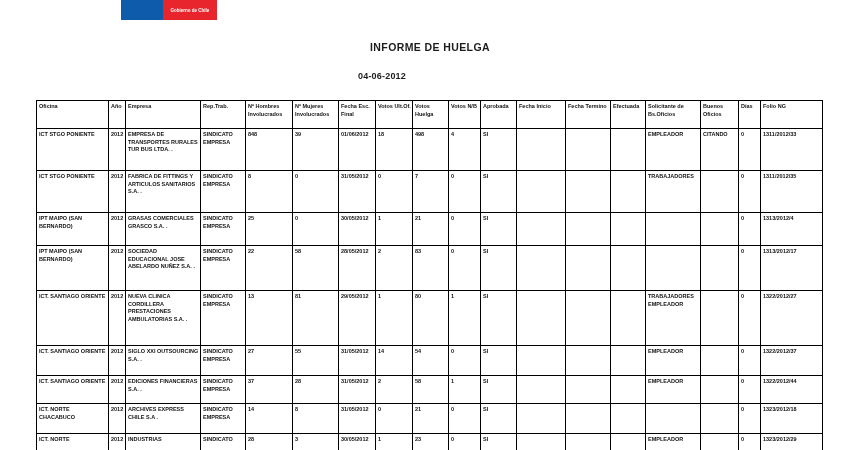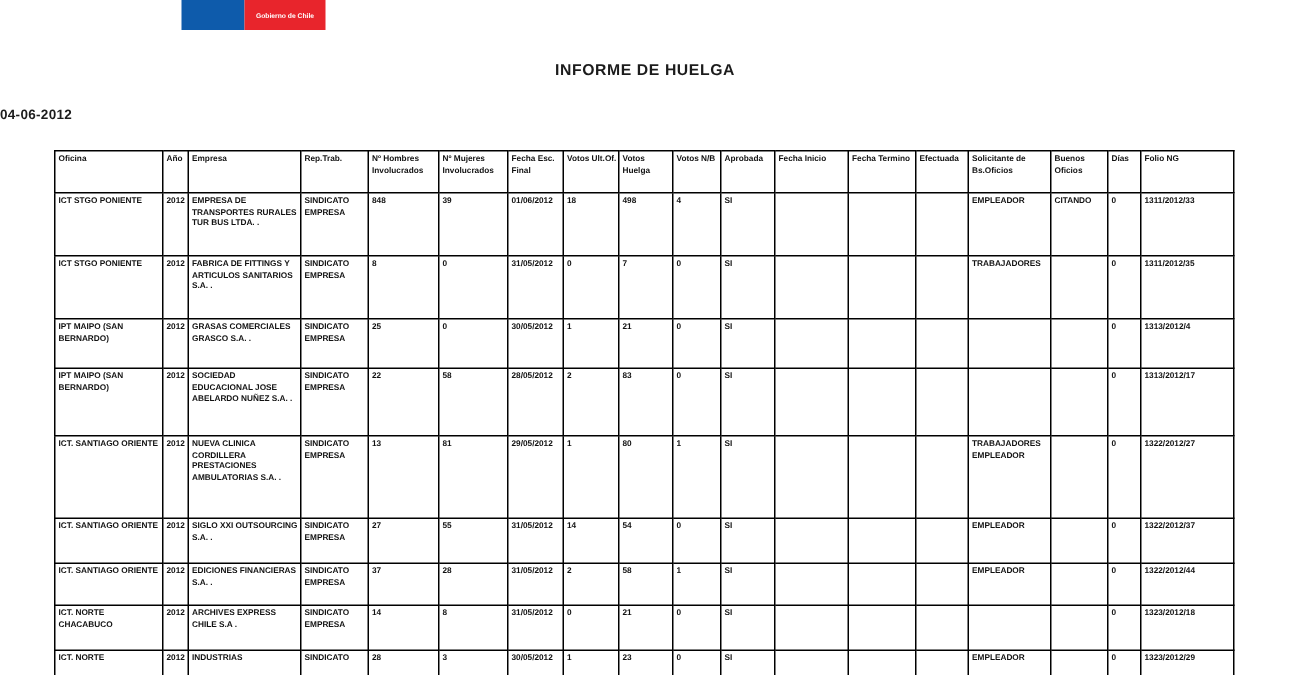--- a/index.html
+++ b/index.html
@@ -7,21 +7,21 @@
     width:860px;height:450px;overflow:hidden;background:#ffffff;
     font-family:"Liberation Sans",sans-serif;position:relative;
   }
   .logo{position:absolute;left:121px;top:0;height:20px;display:flex;}
   .logo-blue{width:42px;height:20px;background:#0e5bab;}
   .logo-red{width:54px;height:20px;background:#e8252c;color:#fff;
     display:flex;align-items:center;justify-content:center;
     font-size:4.5px;font-weight:bold;white-space:nowrap;}
   .title{position:absolute;top:41px;left:0;width:860px;text-align:center;
     font-size:10.5px;font-weight:bold;color:#1c1c1c;letter-spacing:.4px;}
-  .date{position:absolute;top:71px;left:0;width:764px;
+  .date{position:absolute;top:71px;left:0;width:764px;text-align:center;
     font-size:9px;font-weight:bold;color:#1c1c1c;letter-spacing:.2px;}
   table.report{
     position:absolute;left:36px;top:100px;width:786px;
     border-collapse:collapse;table-layout:fixed;
     border:1.5px solid #000;
   }
   th,td{
     border:1px solid #000;
     font-size:5.5px;line-height:1.4;
     vertical-align:top;text-align:left;

